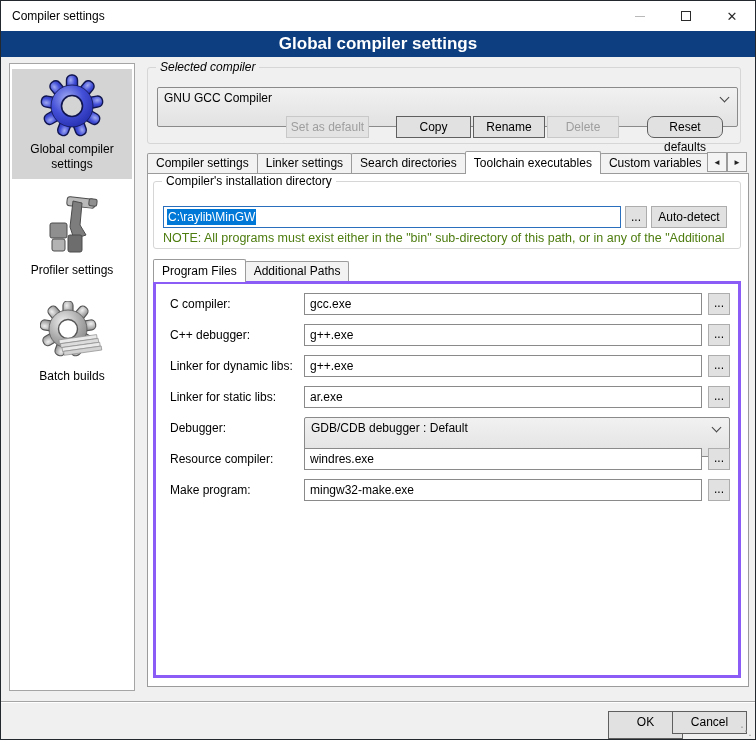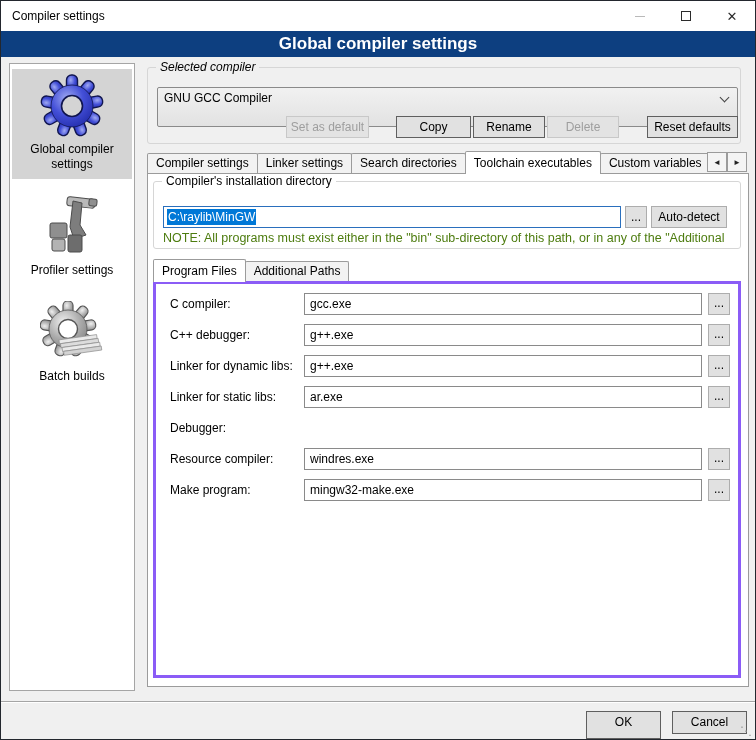--- a/index.html
+++ b/index.html
@@ -192,21 +192,21 @@
     <span class="glabel">Selected compiler</span>
   </div>
   <div class="combo" style="left:156px; top:86px; width:581px;">
     <span>GNU GCC Compiler</span>
     <span class="chev"></span>
   </div>
   <div class="btn disabled" style="left:285px; top:115px; width:83px;">Set as default</div>
   <div class="btn" style="left:395px; top:115px; width:75px;">Copy</div>
   <div class="btn" style="left:472px; top:115px; width:72px;">Rename</div>
   <div class="btn disabled" style="left:546px; top:115px; width:72px;">Delete</div>
-  <div class="btn" style="left:646px; top:115px; width:91px;">Reset defaults</div>
+  <div class="btn" style="left:646px; top:115px; width:76px;border-radius:7px;">Reset defaults</div>
 
   <div class="tabstrip">
     <span class="tab">Compiler settings</span><span class="tab">Linker settings</span><span class="tab">Search directories</span><span class="tab active">Toolchain executables</span><span class="tab">Custom variables</span>
   </div>
   <div class="tab-arrows">
     <div class="arrow-btn">◄</div>
     <div class="arrow-btn">►</div>
   </div>
 
   <div class="page"></div>
@@ -245,34 +245,38 @@
     </div>
 
     <div class="row" style="top:102px;">
       <span class="flabel">Linker for static libs:</span>
       <input class="field" type="text" value="ar.exe" style="">
       <div class="btn lightborder dots">...</div>
     </div>
 
     <div class="row" style="top:133px;">
       <span class="flabel">Debugger:</span>
+      <div class="combo fieldcombo" style="position:absolute;">
+        <span>GDB/CDB debugger : Default</span>
+        <span class="chev"></span>
+      </div>
     </div>
 
     <div class="row" style="top:164px;">
       <span class="flabel">Resource compiler:</span>
       <input class="field" type="text" value="windres.exe" style="">
       <div class="btn lightborder dots">...</div>
     </div>
 
     <div class="row" style="top:195px;">
       <span class="flabel">Make program:</span>
       <input class="field" type="text" value="mingw32-make.exe" style="">
       <div class="btn lightborder dots">...</div>
     </div>
 
   </div>
 
   <div class="divider"></div>
-  <div class="btn" style="left:585px; top:710px; width:75px; height:28px; line-height:21px;">OK</div>
+  <div class="btn" style="left:607px; top:710px; width:75px; height:28px; line-height:21px;">OK</div>
   <div class="btn" style="left:671px; top:710px; width:75px; height:23px; line-height:21px;">Cancel</div>
   <div class="grip">⋱</div>
 
 </div>
 
 </body></html>

